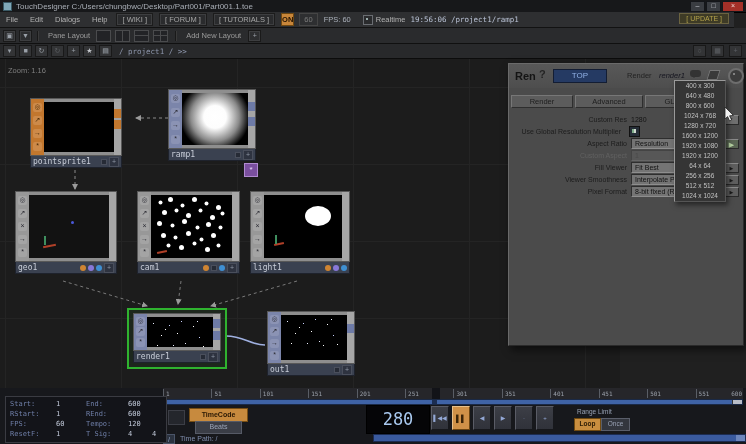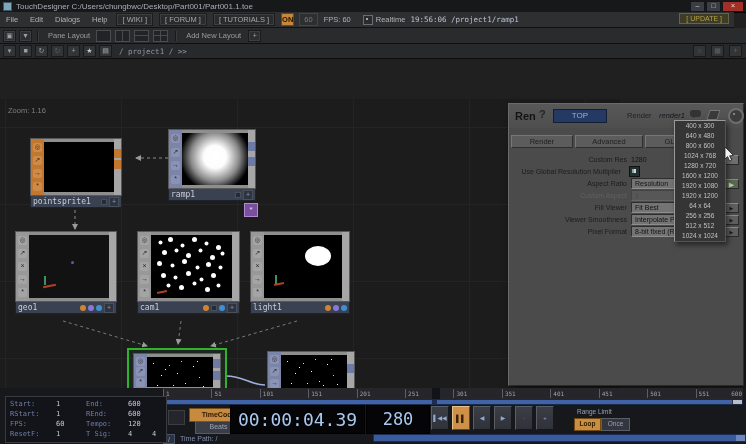--- a/index.html
+++ b/index.html
@@ -44,21 +44,21 @@
            display:flex;align-items:center;font-size:7.5px;}
   .path-icon{width:11px;height:10px;background:#333436;border:1px solid #191919;color:#9aa0a8;font-size:7px;
              line-height:10px;text-align:center;margin-left:3px;}
   .path-icon.dim{color:#5c5f63;}
   .path-icon.star{color:#c6c9ce;}
   .path-text{margin-left:7px;color:#8e97ac;font-family:"DejaVu Sans Mono",monospace;}
   .path-right{position:absolute;right:4px;display:flex;gap:2px;}
   
   .network{position:absolute;left:0;top:59px;width:620px;height:329px;background:#1c1c1c;
     background-image:linear-gradient(#242424 1px,transparent 1px),linear-gradient(90deg,#242424 1px,transparent 1px);
-    background-size:116px 77px;background-position:5px 28px;margin-top:40px;}
+    background-size:116px 77px;background-position:5px 28px;}
   .zoomlabel{position:absolute;left:8px;top:7px;font-size:7.5px;color:#7f7f7f;}
   svg.wires{position:absolute;left:0;top:0;}
   
   .node{position:absolute;}
   .nbody{display:grid;grid-template-columns:13px 1fr 7px;background:#8e8e8e;border:1px solid #585858;box-sizing:border-box;}
   .nflags{display:flex;flex-direction:column;align-items:center;justify-content:space-around;padding:2px 0;}
   .fc-orange{background:#c2772e;}
   .fc-slate{background:#7b85aa;}
   .fc-gray{background:#989898;}
   .fi{font-size:7px;line-height:8px;color:#2c2c34;width:9px;height:9px;text-align:center;background:rgba(255,255,255,0.12);
@@ -537,21 +537,20 @@
       <span class="ip-val" style="left:50px;top:33px;">1</span>
       <span class="ip-lab" style="left:80px;top:33px;">T Sig:</span>
       <span class="ip-val" style="left:122px;top:33px;">4</span>
       <span class="ip-val" style="left:146px;top:33px;">4</span>
     </div>
 
     <span class="pane1box"></span>
     <span class="tc-btn">TimeCode</span>
     <span class="beats-btn">Beats</span>
 
-    <span class="lcd time">00:00:04.39</span>
     <span class="lcd frame">280</span>
 
     <div class="transport">
       <span class="tbtn">▌◀◀</span>
       <span class="tbtn pause">▌▌</span>
       <span class="tbtn">◀</span>
       <span class="tbtn">▶</span>
       <span class="tbtn">·</span>
       <span class="tbtn">+</span>
     </div>

